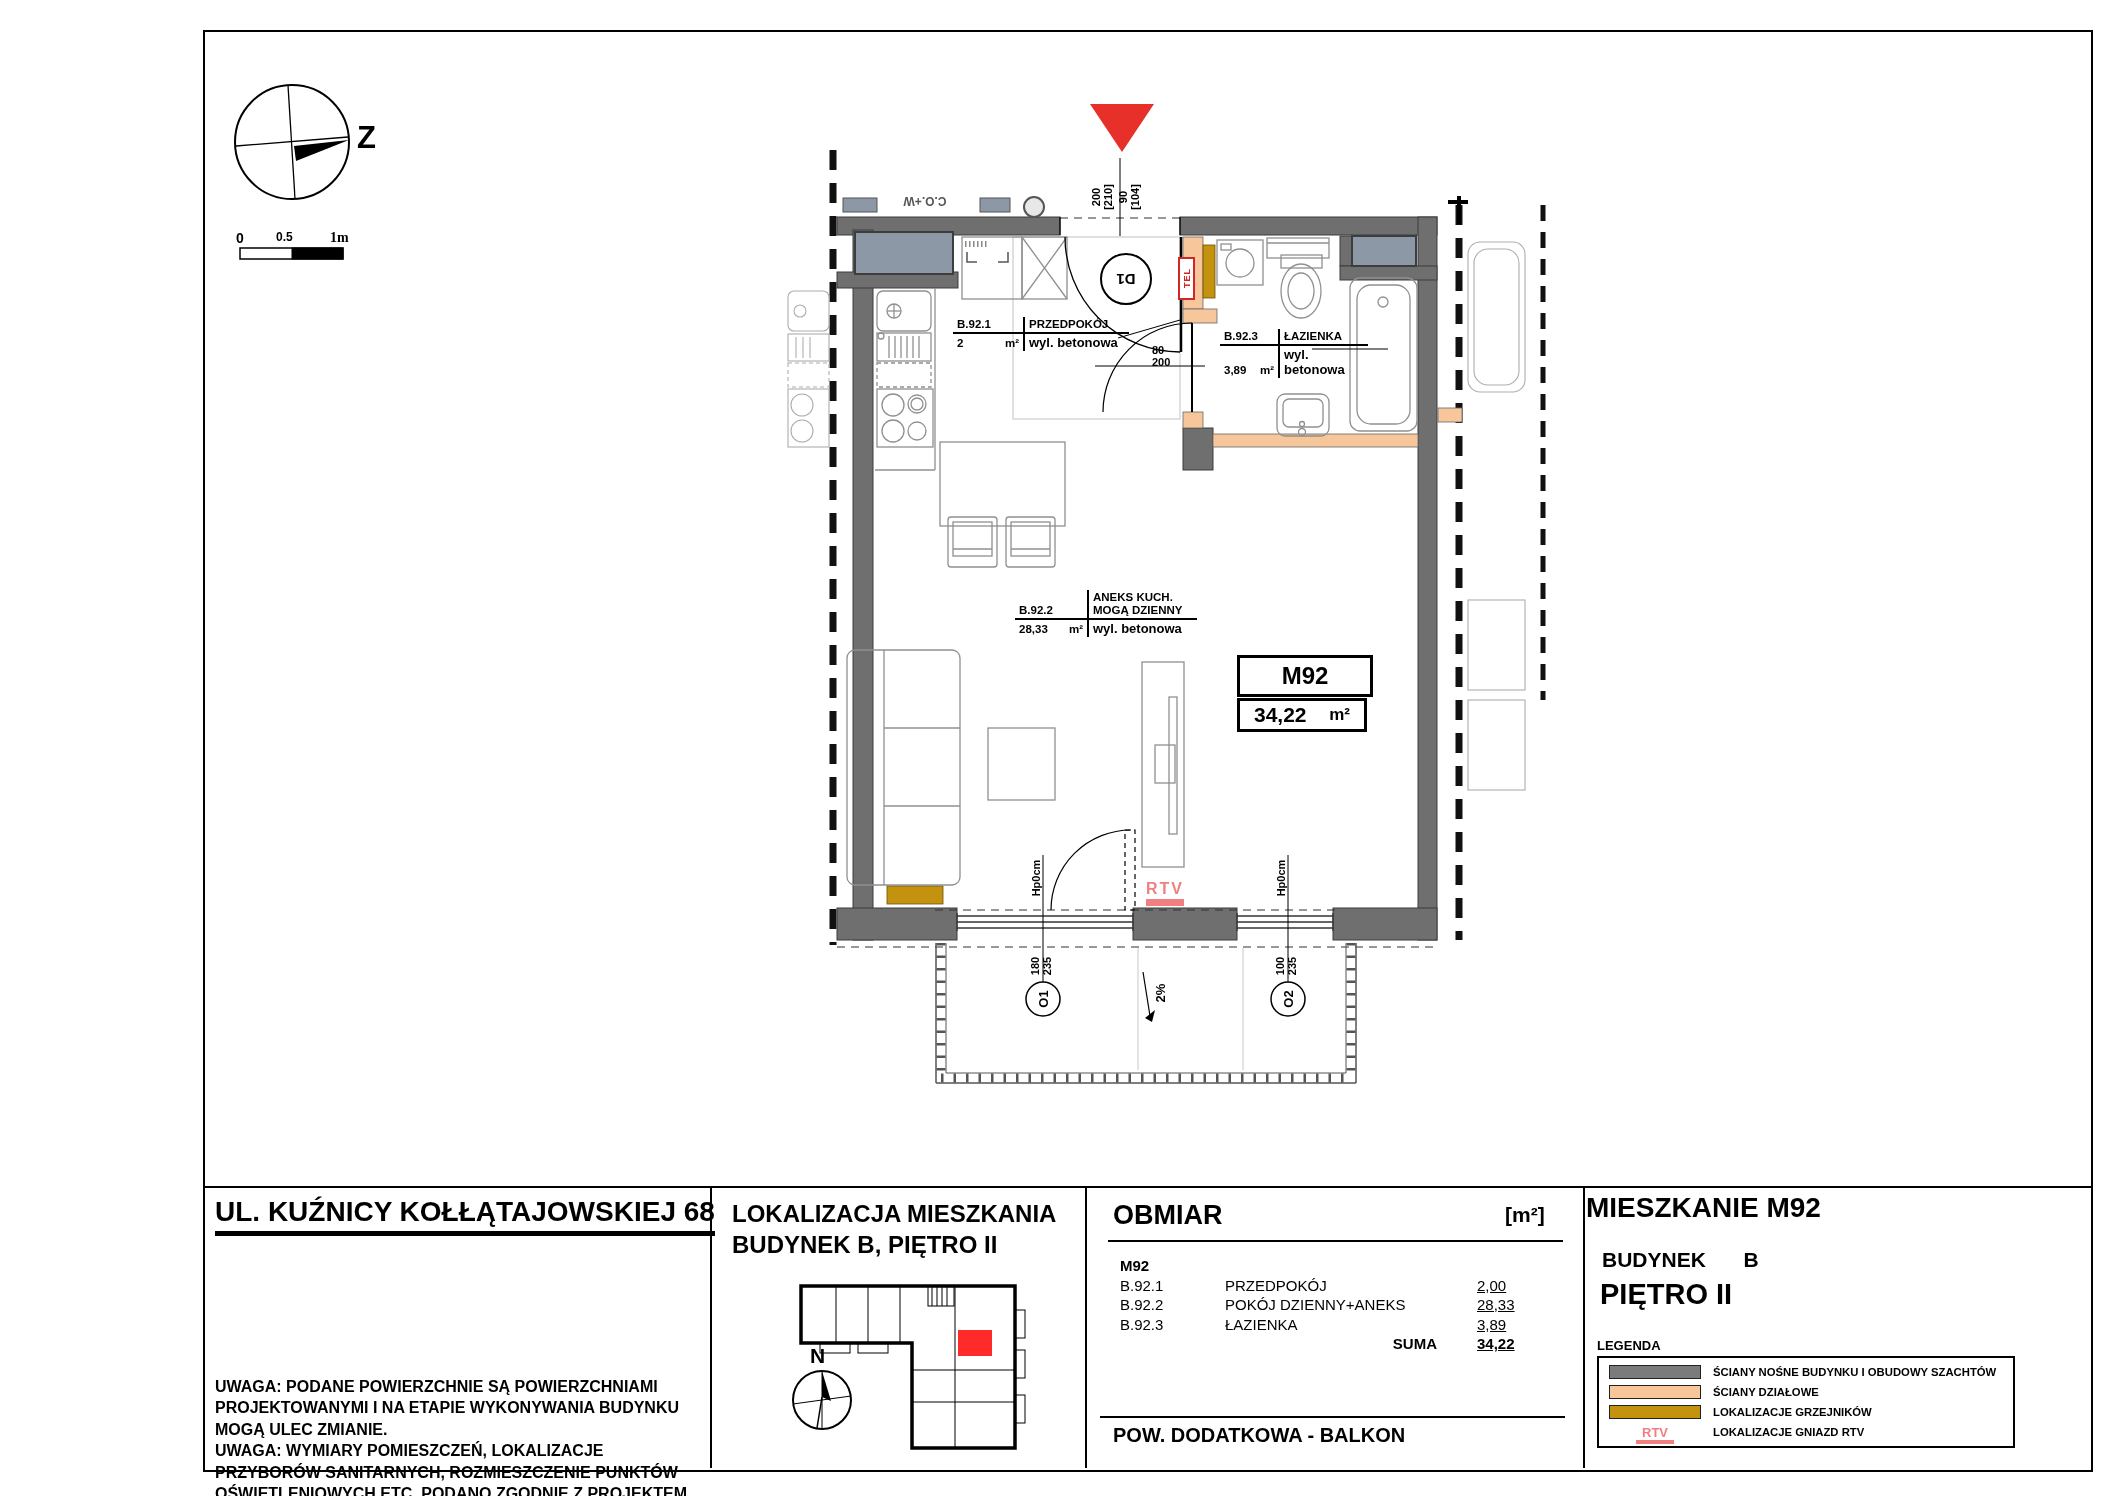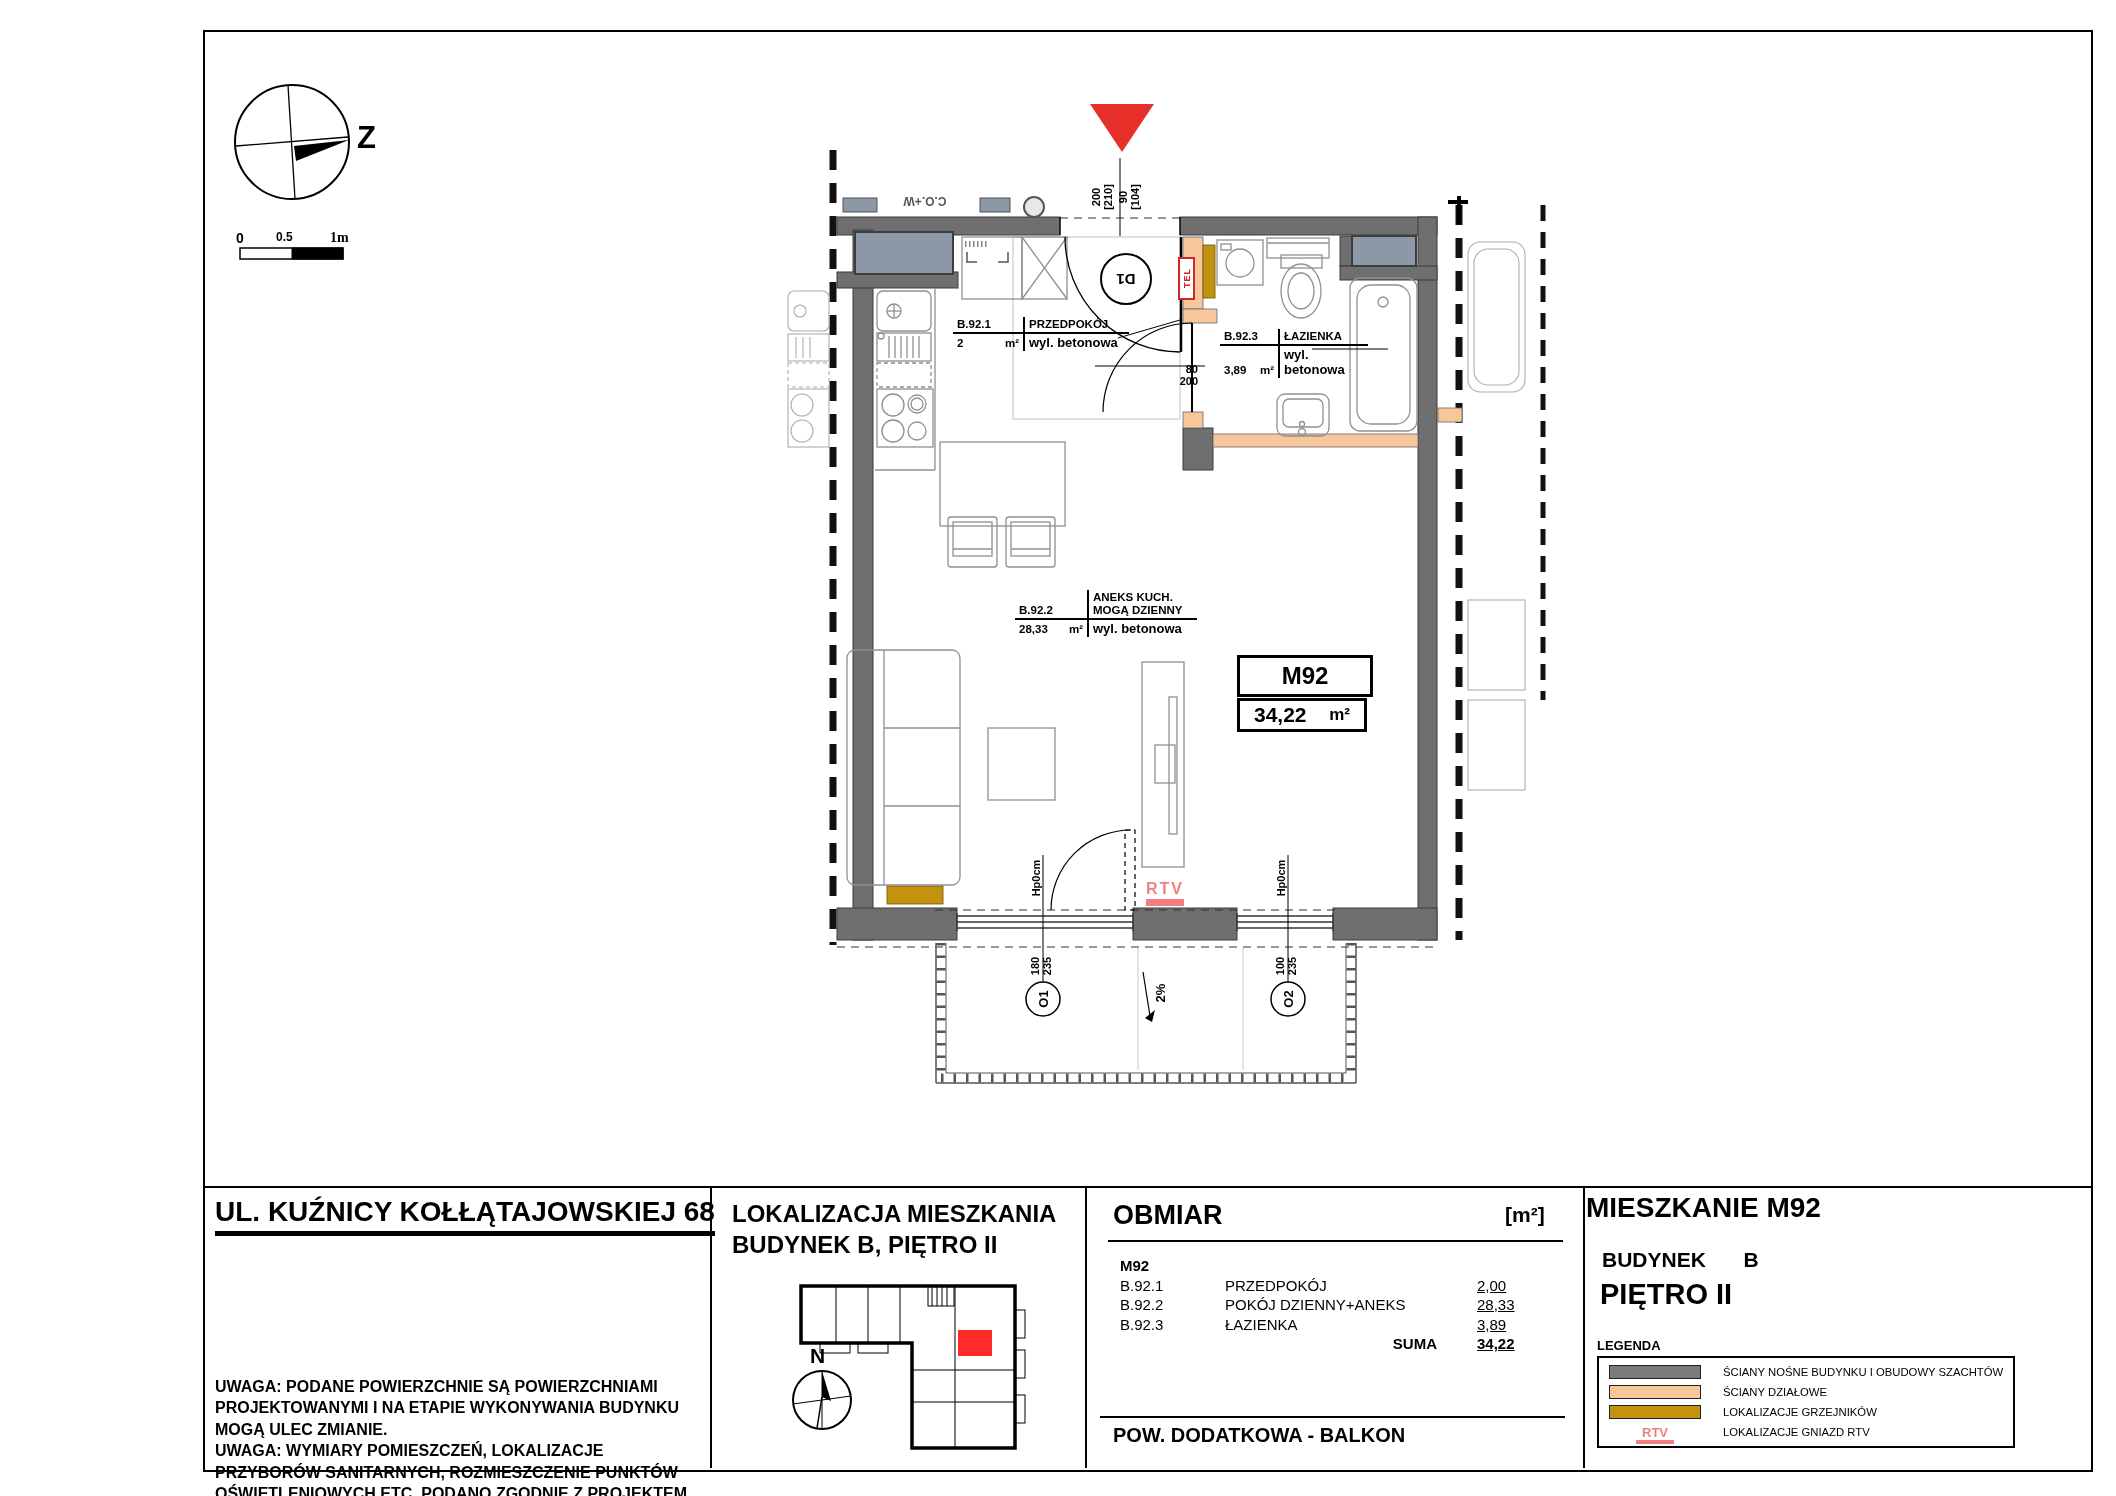--- a/index.html
+++ b/index.html
@@ -28,21 +28,21 @@
   .tagbox{position:absolute;border:3px solid #000;background:#fff;display:flex;
           align-items:center;justify-content:center;font-weight:bold;}
   
   .ob-row{display:grid;grid-template-columns:105px 1fr 85px;line-height:19.5px;font-size:15px;}
   .ob-val{text-align:left;text-decoration:underline;}
   
   .lg-box{position:absolute;left:1597px;top:1356px;width:418px;height:92px;border:2px solid #000;
           display:flex;flex-direction:column;justify-content:space-around;padding:4px 10px;box-sizing:border-box;}
   .lg-row{display:flex;align-items:center;height:20px;}
   .lg-sw{width:92px;height:14px;border:1px solid #222;box-sizing:border-box;flex:0 0 auto;}
-  .lg-lb{font-size:11.3px;font-weight:normal;margin-left:22px;white-space:nowrap;}
+  .lg-lb{font-size:11.3px;font-weight:bold;margin-left:12px;white-space:nowrap;}
   .sw-gray{background:#7b7b7b;} .sw-peach{background:#f7c69b;} .sw-gold{background:#c3920e;}
   .lg-rtv{width:92px;text-align:center;color:#f08080;font-weight:bold;font-size:13px;flex:0 0 auto;}
   .lg-rtv span{border-bottom:4px solid #f08080;padding:0 6px;}
 </style>
 </head>
 <body>
 
 <div id="sheet">
 
   <svg class="abs" style="left:0;top:0" width="2116" height="1496" viewBox="0 0 2116 1496">
@@ -348,21 +348,21 @@
       <div class="c r1 cl fs11">B.92.3</div>
       <div class="c r1 fs11">ŁAZIENKA</div>
       <div class="c cl area fs11">
           <span>3,89</span>
           <span>m²</span>
         </div>
       <div class="c fs10">wyl. betonowa</div>
     </div>
   </div>
 
-  <div class="abs b" style="left:1152px;top:363px;width:46px;text-align:right;font-size:11px;line-height:1.1;">
+  <div class="abs b" style="left:1152px;top:344px;width:46px;text-align:left;font-size:11px;line-height:1.1;">
     <span>80</span><br>
     <span>200</span>
   </div>
 
   <div class="room-label" style="left:1015px;top:590px;">
     <div class="rl" style="grid-template-columns:74px 108px;">
       <div class="c r1 cl fs11">B.92.2</div>
       <div class="c r1 fs11" style="display:block;">
         <span style="display:block;">ANEKS KUCH.</span>
         <span style="display:block;">MOGĄ DZIENNY</span>

